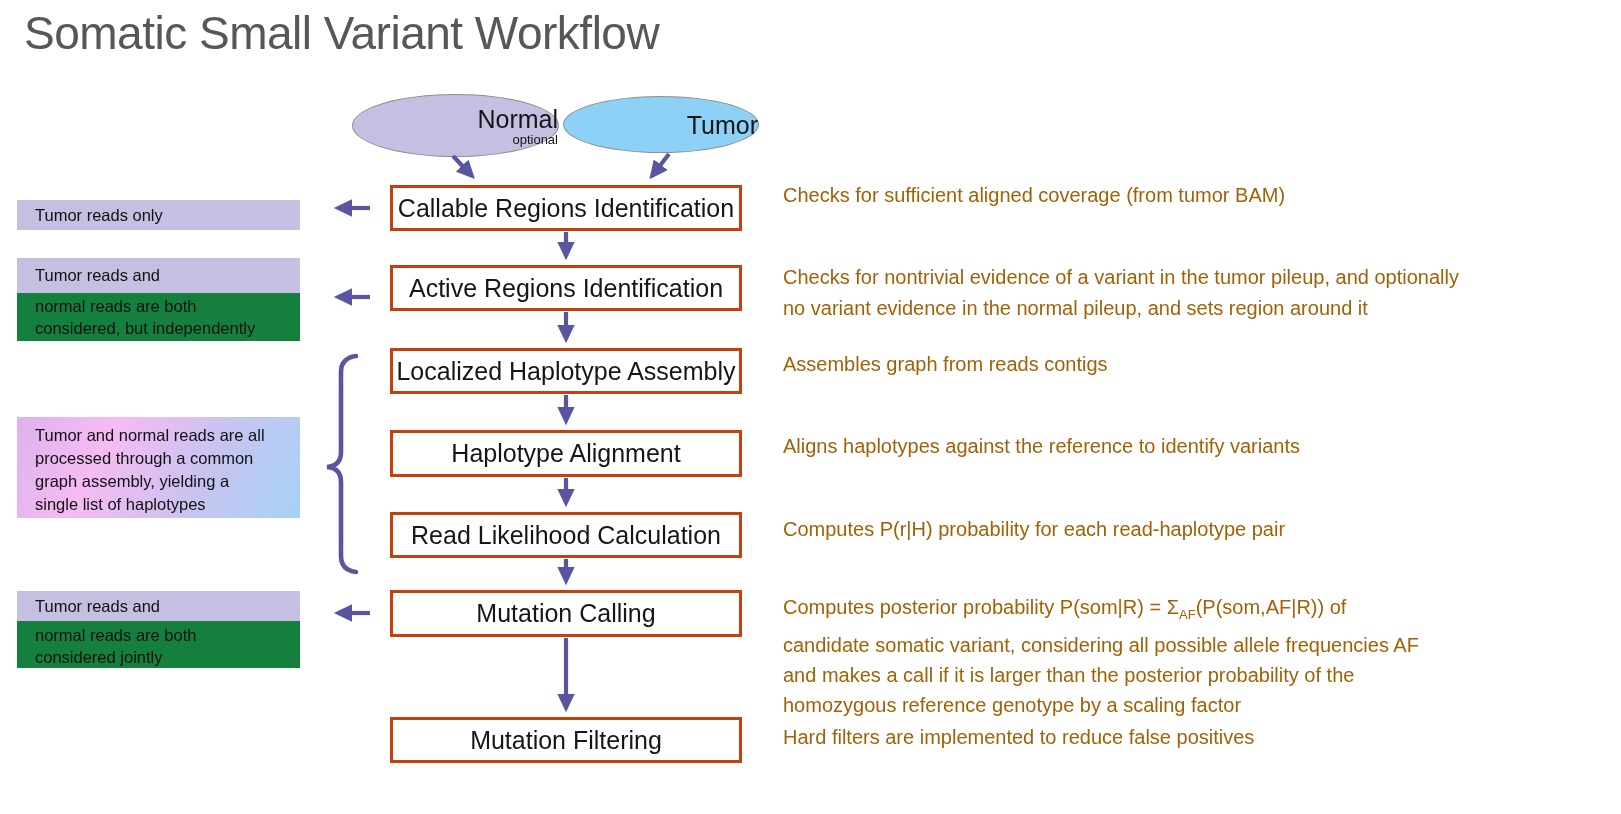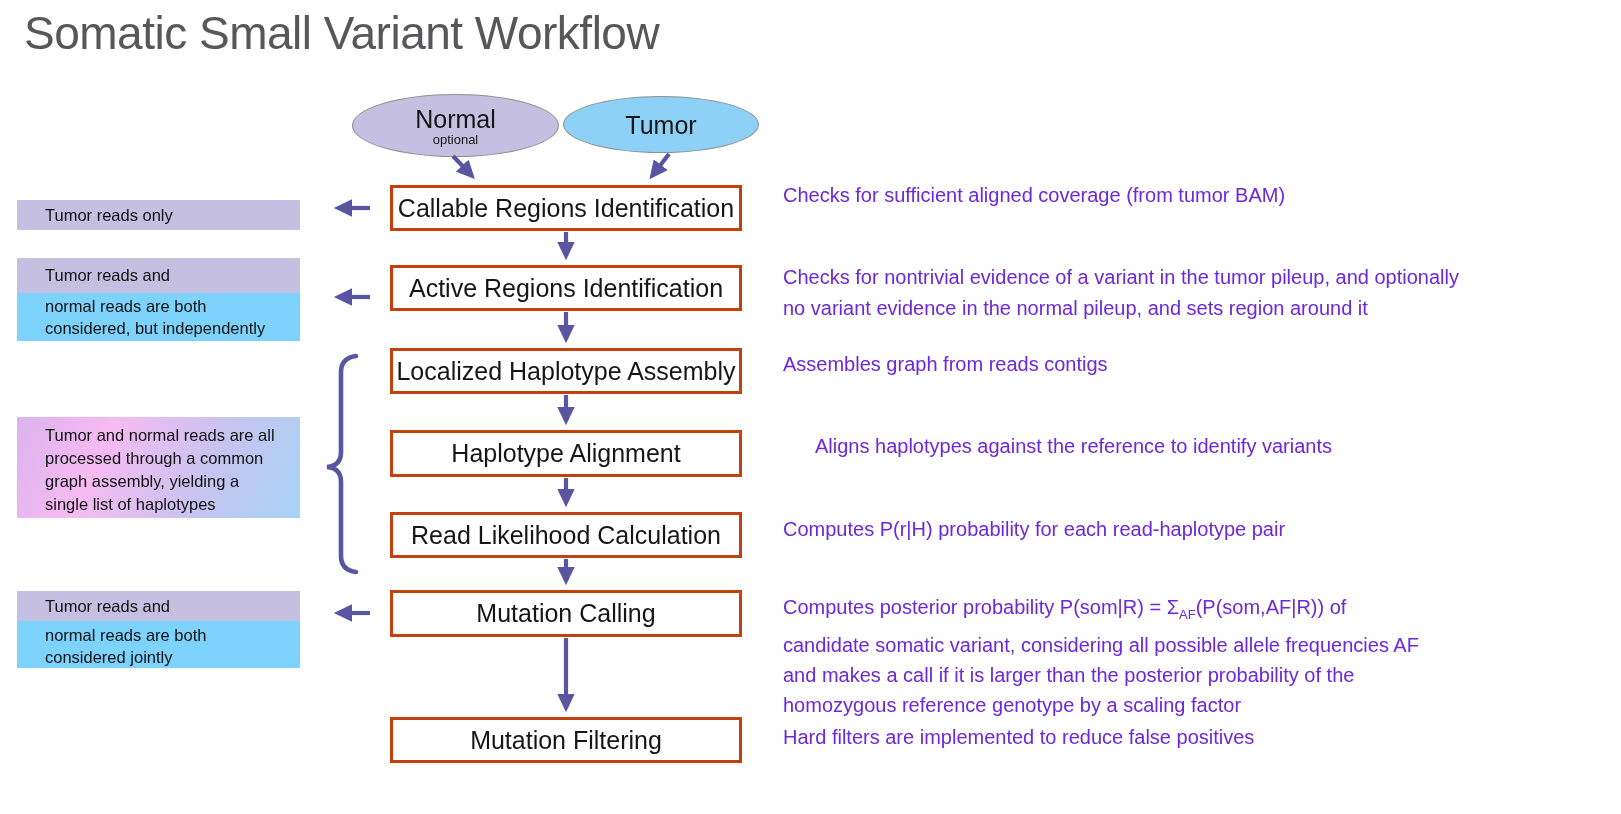--- a/index.html
+++ b/index.html
@@ -15,21 +15,21 @@
     left:24px;top:6px;
     font-size:46px;
     color:#57575a;
     letter-spacing:-0.5px;
     white-space:nowrap;
   }
   
   .ellipse{
     border-radius:50%;
     border:1.6px solid #8f8f8f;
-    display:flex;flex-direction:column;align-items:center;justify-content:center;
+    display:flex;flex-direction:column;align-items:flex-end;justify-content:center;
     color:#151515;
   }
   #ellipse-normal{left:352px;top:94px;width:205px;height:61px;background:#c5bfe2;}
   #ellipse-tumor{left:563px;top:96px;width:194px;height:55px;background:#8ed1f6;}
   .ellipse .main-label{font-size:25px;line-height:26px;}
   .ellipse .sub-label{font-size:13px;line-height:13px;margin-top:1px;}
   
   .flow-box{
     left:390px;width:352px;height:46px;
     border:3px solid #c2410c;
@@ -41,38 +41,38 @@
   }
   #box-0{top:185px;}
   #box-1{top:265px;}
   #box-2{top:348px;}
   #box-3{top:430px;height:47px;}
   #box-4{top:512px;}
   #box-5{top:590px;height:47px;}
   #box-6{top:717px;}
   
   .ann{left:17px;width:283px;box-sizing:border-box;color:#111111;font-size:16.5px;}
-  .ann .pad{padding-left:28px;}
+  .ann .pad{padding-left:18px;}
   .purple-bg{background:#c5bfe2;}
-  .blue-bg{background:#7dd3fc;}
+  .blue-bg{background:#15803d;}
   #ann-tumor-only{top:200px;height:30px;line-height:30px;}
   #ann-indep-purple{top:258px;height:35px;line-height:35px;}
   #ann-indep-blue{top:293px;height:48px;line-height:22px;padding-top:2px;}
   #ann-common{
     top:417px;height:101px;line-height:23px;padding-top:7px;
     background:linear-gradient(115deg,#dcb2ee 0%,#f6bbf2 30%,#c9c3f0 65%,#a5d3f5 100%);
   }
   #ann-joint-purple{top:591px;height:30px;line-height:30px;}
   #ann-joint-blue{top:621px;height:47px;line-height:22px;padding-top:3px;}
   
-  .desc{left:783px;color:#6d28d9;font-size:20px;line-height:31px;white-space:nowrap;}
+  .desc{left:783px;color:#a16207;font-size:20px;line-height:31px;white-space:nowrap;}
   #desc-0{top:180px;}
   #desc-1{top:262px;}
   #desc-2{top:349px;}
-  #desc-3{top:431px;margin-left:32px;}
+  #desc-3{top:431px;}
   #desc-4{top:506px;margin-top:8px;}
   #desc-5{top:592px;line-height:30px;}
   #desc-6{top:722px;}
   .desc sub{font-size:13px;}
   
   #arrow-layer{left:0;top:0;width:1621px;height:814px;pointer-events:none;}
 </style>
 </head>
 <body>
 

